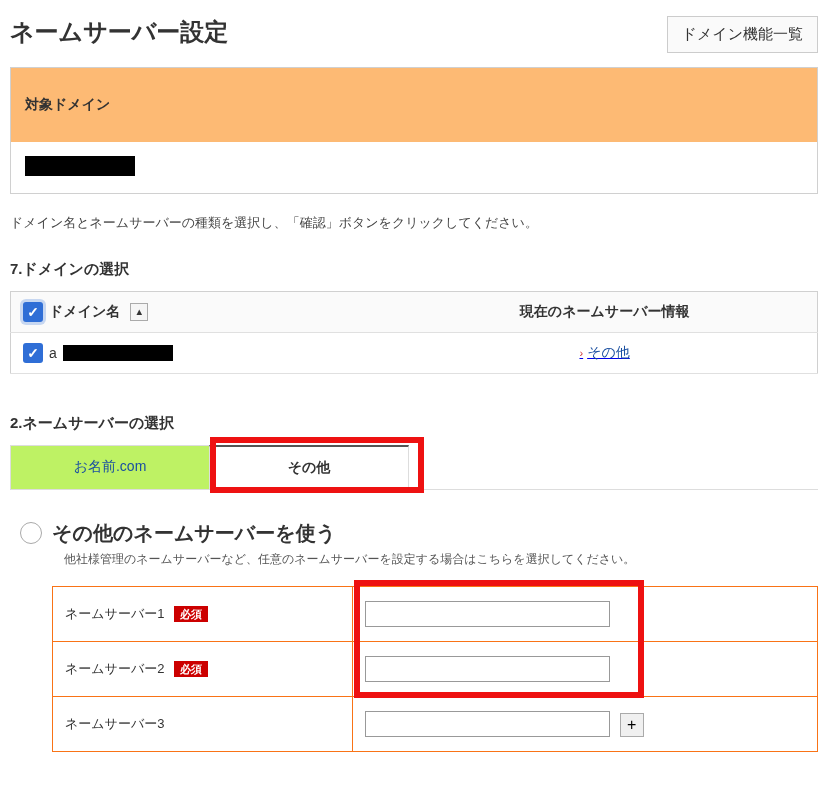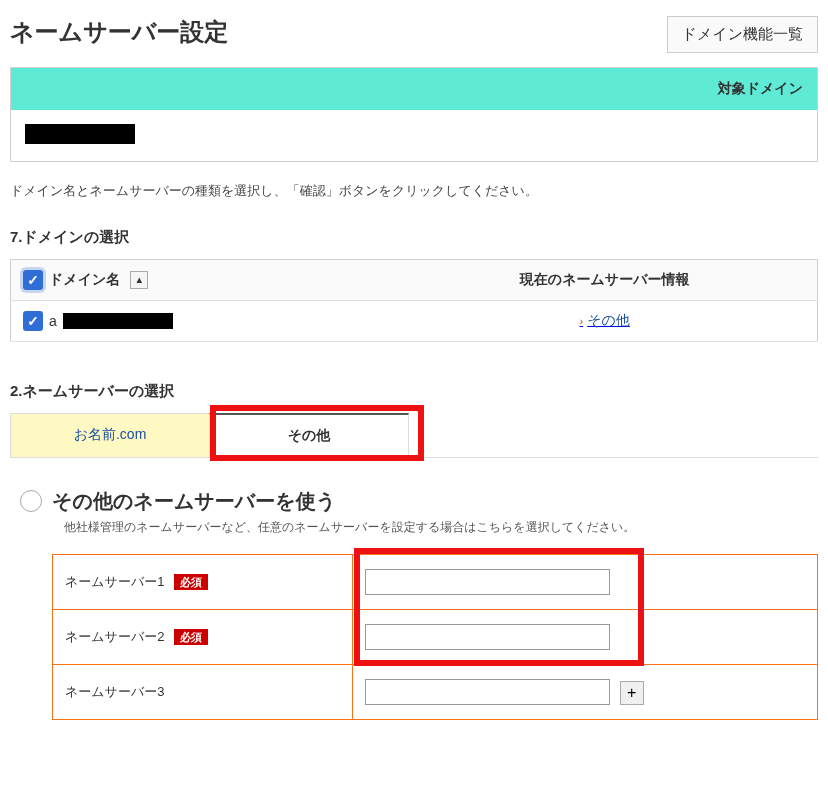--- a/index.html
+++ b/index.html
@@ -1,39 +1,39 @@
 <!DOCTYPE html>
 <html><head>
 <meta charset="utf-8">
 <style>
 * { box-sizing: border-box; margin: 0; padding: 0; }
 body { font-family: "Hiragino Kaku Gothic Pro", Meiryo, sans-serif; font-size: 14px; color: #333; background: #fff; width: 828px; padding: 16px 10px; }
 .header-row { display: flex; justify-content: space-between; align-items: flex-start; margin-bottom: 14px; }
 .page-title { font-size: 24px; font-weight: bold; }
 .btn-outline { border: 1px solid #ccc; background: #fafafa; padding: 8px 14px; font-size: 15px; color: #333; cursor: pointer; }
 .panel { border: 1px solid #d0d0d0; background: #fff; margin-bottom: 20px; }
-.panel-header { background: #5eead4; padding: 12px 14px; font-weight: bold; font-size: 14px; text-align: right; }
+.panel-header { background: #fdba74; padding: 28px 14px; font-weight: bold; font-size: 14px; }
 .panel-body { padding: 14px; }
 .redacted { background: #000; color: #000; display: inline-block; width: 110px; height: 20px; }
 .redacted-sm { background: #000; color: #000; display: inline-block; width: 110px; height: 16px; vertical-align: middle; }
 .instruction { font-size: 13px; color: #444; margin: 20px 0 28px; }
 .section-title { font-weight: bold; font-size: 15px; margin-bottom: 12px; }
 .domain-table { width: 100%; border: 1px solid #d0d0d0; border-collapse: collapse; }
 .domain-table th, .domain-table td { padding: 10px 12px; border-bottom: 1px solid #e0e0e0; text-align: left; font-size: 14px; }
 .domain-table th { background: #fafafa; font-weight: bold; }
 .domain-table .col-info { text-align: center; }
 .checkbox-wrap { display: inline-flex; align-items: center; gap: 6px; }
 .cb { width: 20px; height: 20px; border-radius: 3px; display: inline-flex; align-items: center; justify-content: center; font-size: 14px; font-weight: bold; }
 .cb.header { background: #2f6ed6; color: #fff; box-shadow: 0 0 0 3px rgba(47,110,214,0.25); }
 .cb.row { background: #2f6ed6; color: #fff; }
 .sort-btn { width: 18px; height: 18px; border: 1px solid #aaa; background: #f5f5f5; font-size: 10px; line-height: 1; cursor: pointer; display: inline-flex; align-items: center; justify-content: center; margin-left: 4px; }
 .link-arrow { color: #c33; margin-right: 4px; font-size: 11px; }
 .link-text { color: #1a4fa0; text-decoration: none; }
 .tabs { display: flex; border-bottom: 1px solid #ddd; margin-bottom: 30px; position: relative; }
-.tab { flex: 0 0 200px; text-align: center; padding: 12px 0; cursor: pointer; font-size: 14px; background: #fef9c3; border: 1px solid #ddd; border-bottom: none; margin-right: -1px; }
+.tab { flex: 0 0 200px; text-align: center; padding: 12px 0; cursor: pointer; font-size: 14px; background: #bef264; border: 1px solid #ddd; border-bottom: none; margin-right: -1px; }
 .tab.inactive { color: #1a4fa0; border-top: 1px solid #ddd; }
 .tab.active { color: #333; font-weight: bold; border-top: 2px solid #555; background: #fff; position: relative; }
 .red-highlight { position: absolute; border: 6px solid #e11; pointer-events: none; }
 .tabs-wrap { position: relative; }
 .ns-section { margin-top: 10px; padding-left: 10px; }
 .radio-row { display: flex; align-items: flex-start; gap: 10px; margin-bottom: 4px; }
 .radio-circle { width: 22px; height: 22px; border: 1px solid #aaa; border-radius: 50%; flex: 0 0 22px; margin-top: 2px; cursor: pointer; background: #fff; }
 .radio-title { font-weight: bold; font-size: 20px; }
 .radio-desc { font-size: 12px; color: #555; margin-left: 44px; margin-bottom: 18px; }
 .ns-table-wrap { position: relative; margin-left: 32px; }

